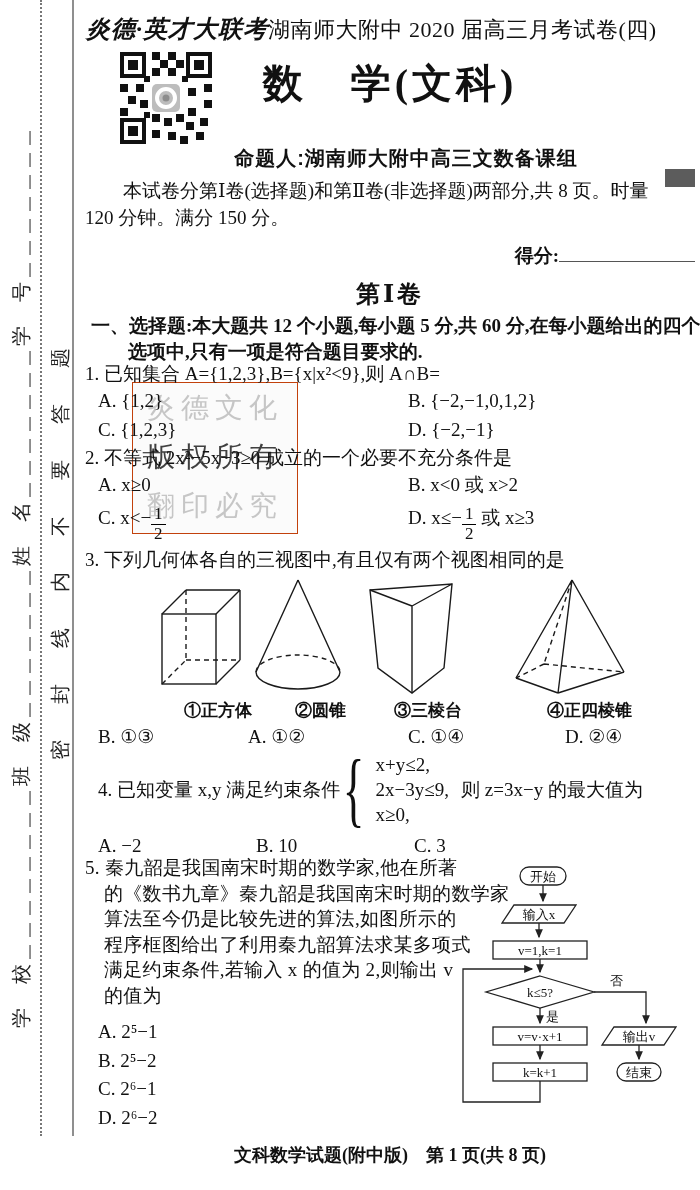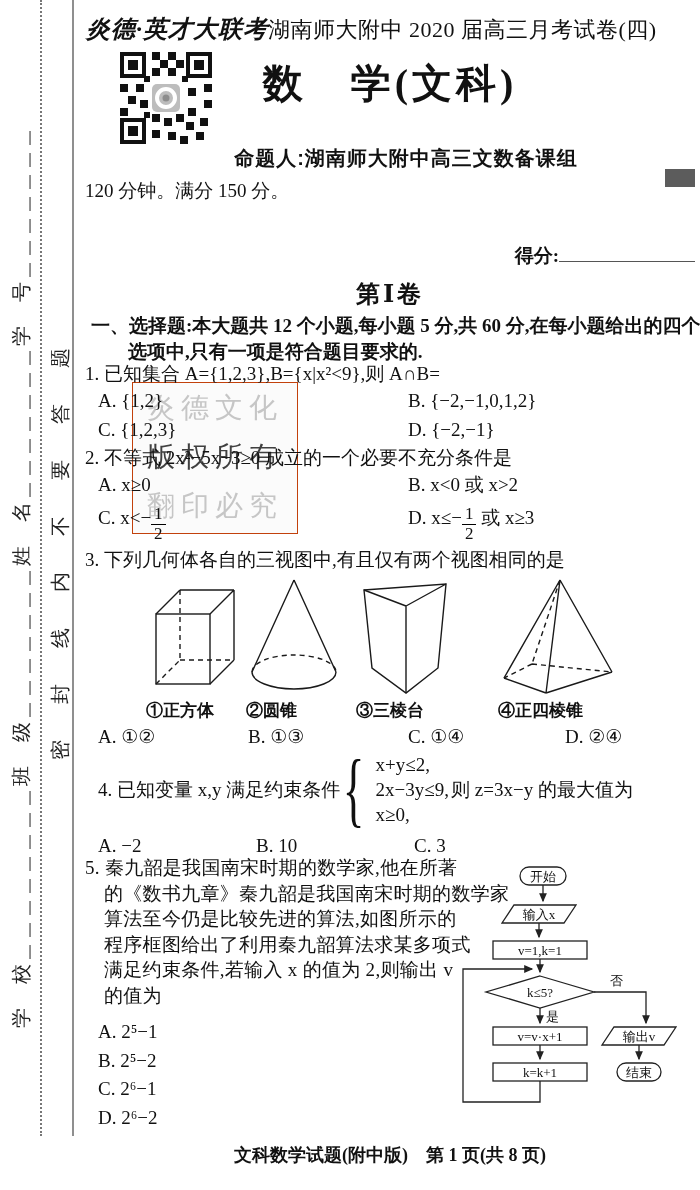--- a/index.html
+++ b/index.html
@@ -43,27 +43,27 @@
   .frac .num{display:block;border-bottom:1.3px solid #000;padding:0 3px;}
   .frac .den{display:block;}
   .frow{display:grid;grid-template-columns:310px 1fr;padding-left:13px;
     height:50px;align-items:center;}
   .watermark{left:132px;top:382px;width:164px;height:150px;z-index:0;
     border:1px solid #c2410c;background:#fbfbfb;text-align:center;
     font-size:28px;letter-spacing:6px;line-height:49px;color:#c6c6c6;}
   .watermark .wm2{color:#404040;}
   .q,.intro,.section,.score,.part-title,.footer,.figrow{z-index:1;}
   
-  .figblock{position:absolute;top:576px;text-align:left;}
+  .figblock{position:absolute;top:576px;text-align:right;}
   .figcap{font-size:17px;font-weight:bold;margin-top:1px;white-space:nowrap;}
   
   .q4row{display:flex;align-items:center;padding-left:13px;}
   .brace{font-size:82px;font-weight:normal;transform:scaleX(.55);line-height:.85;margin:0 -4px 0 -6px;}
   .cons{line-height:25px;margin-left:6px;}
-  .q4post{margin-left:2px;}
+  .q4post{margin-left:12px;}
   
   .q5text{left:85px;top:855px;width:390px;font-size:19px;line-height:25.5px;white-space:nowrap;letter-spacing:.3px;}
   .q5opts{left:98px;top:1018px;font-size:19px;line-height:28.5px;}
   .flowchart{left:450px;top:861px;}
   .footer{left:85px;top:1143px;width:610px;text-align:center;
     font-size:18px;font-weight:bold;}
   .edge-mark{left:665px;top:169px;width:30px;height:18px;background:#454545;opacity:.88;}
   svg text{font-family:"Liberation Serif","DejaVu Serif",serif;}
 </style>
 </head>
@@ -121,20 +121,21 @@
       <circle cx="46" cy="46" r="9" fill="none" stroke="#ffffff" stroke-width="4"></circle>
       <circle cx="46" cy="46" r="3.5" fill="#8d8d8d"></circle>
     </g>
   </svg>
 </div>
 
 <div class="abs page-title">数　学(文科)</div>
 <div class="abs setter">命题人:湖南师大附中高三文数备课组</div>
 
 <div class="abs intro">
+  <div class="indent">本试卷分第Ⅰ卷(选择题)和第Ⅱ卷(非选择题)两部分,共 8 页。时量</div>
   <div>120 分钟。满分 150 分。</div>
 </div>
 
 <div class="abs score"><span>得分:</span><span class="score-line"></span></div>
 
 <div class="abs part-title">第Ⅰ卷</div>
 
 <div class="abs section">
   <div>一、选择题:本大题共 12 个小题,每小题 5 分,共 60 分,在每小题给出的四个</div>
   <div class="l2">选项中,只有一项是符合题目要求的.</div>
@@ -198,22 +199,22 @@
 <div class="figblock" style="left:498px;width:134px;">
   <svg width="122" height="118" viewBox="0 0 122 118" fill="none" stroke="#1a1a1a" stroke-width="1.4">
     <path d="M62,4 L6,102 M62,4 L48,117 M62,4 L114,96 M6,102 L48,117 M48,117 L114,96"></path>
     <path d="M62,4 L34,88 M34,88 L6,102 M34,88 L114,96" stroke-dasharray="5,4"></path>
   </svg>
   <div class="figcap">④正四棱锥</div>
 </div>
 
 <div class="abs q" style="top:724px;">
   <div class="optgrid4" style="grid-template-columns:150px 160px 157px 1fr;">
+    <span>B. ①③</span>
     <span>A. ①②</span>
-    <span>B. ①③</span>
     <span>C. ①④</span>
     <span>D. ②④</span>
   </div>
 </div>
 
 <div class="abs q" style="top:752px;">
   <div class="q4row">
     <span>4. 已知变量 x,y 满足约束条件</span>
     <span class="brace">{</span>
     <span class="cons">

